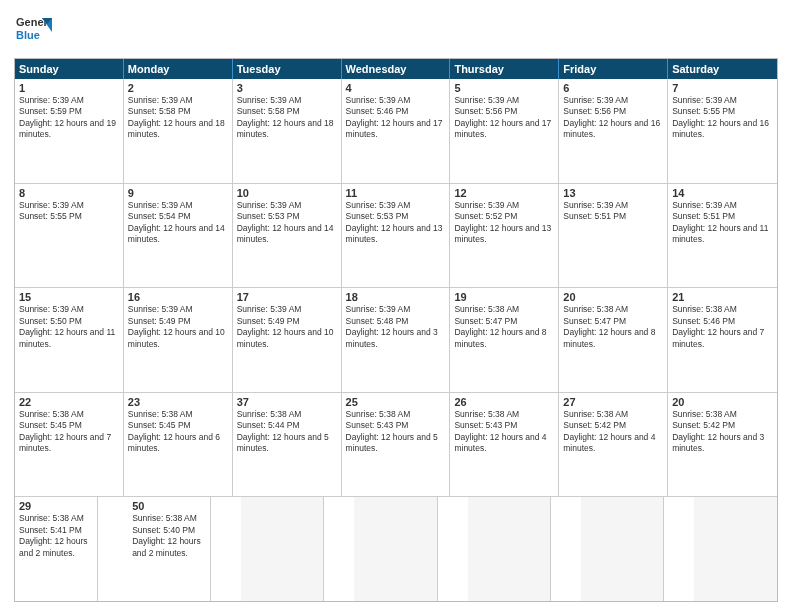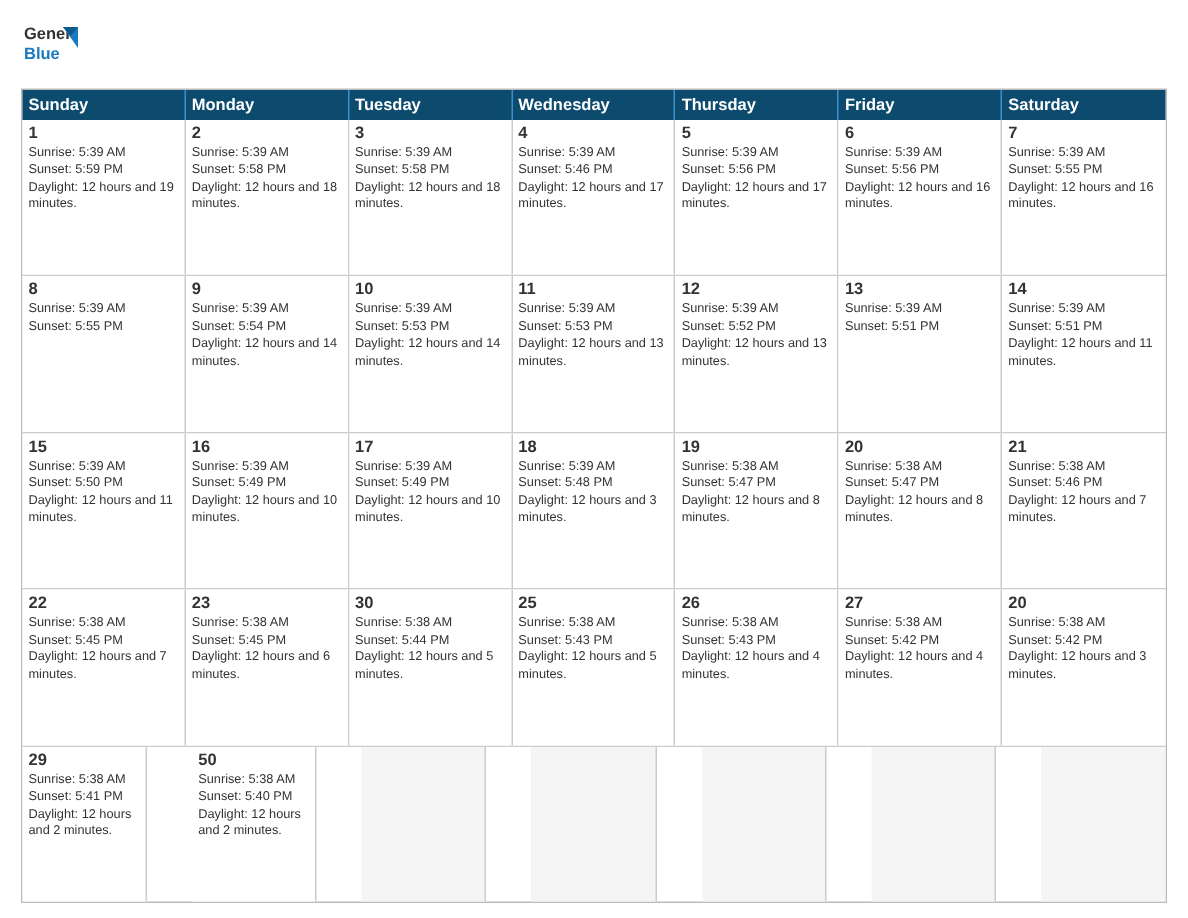--- a/index.html
+++ b/index.html
@@ -275,21 +275,21 @@
             <span class="cell-line">Sunset: 5:45 PM</span>
             <span class="cell-line">Daylight: 12 hours and 7 minutes.</span>
           </div>
           <div class="cal-cell">
             <span class="day-num">23</span>
             <span class="cell-line">Sunrise: 5:38 AM</span>
             <span class="cell-line">Sunset: 5:45 PM</span>
             <span class="cell-line">Daylight: 12 hours and 6 minutes.</span>
           </div>
           <div class="cal-cell">
-            <span class="day-num">30</span>
+            <span class="day-num">37</span>
             <span class="cell-line">Sunrise: 5:38 AM</span>
             <span class="cell-line">Sunset: 5:44 PM</span>
             <span class="cell-line">Daylight: 12 hours and 5 minutes.</span>
           </div>
           <div class="cal-cell">
             <span class="day-num">25</span>
             <span class="cell-line">Sunrise: 5:38 AM</span>
             <span class="cell-line">Sunset: 5:43 PM</span>
             <span class="cell-line">Daylight: 12 hours and 5 minutes.</span>
           </div>

